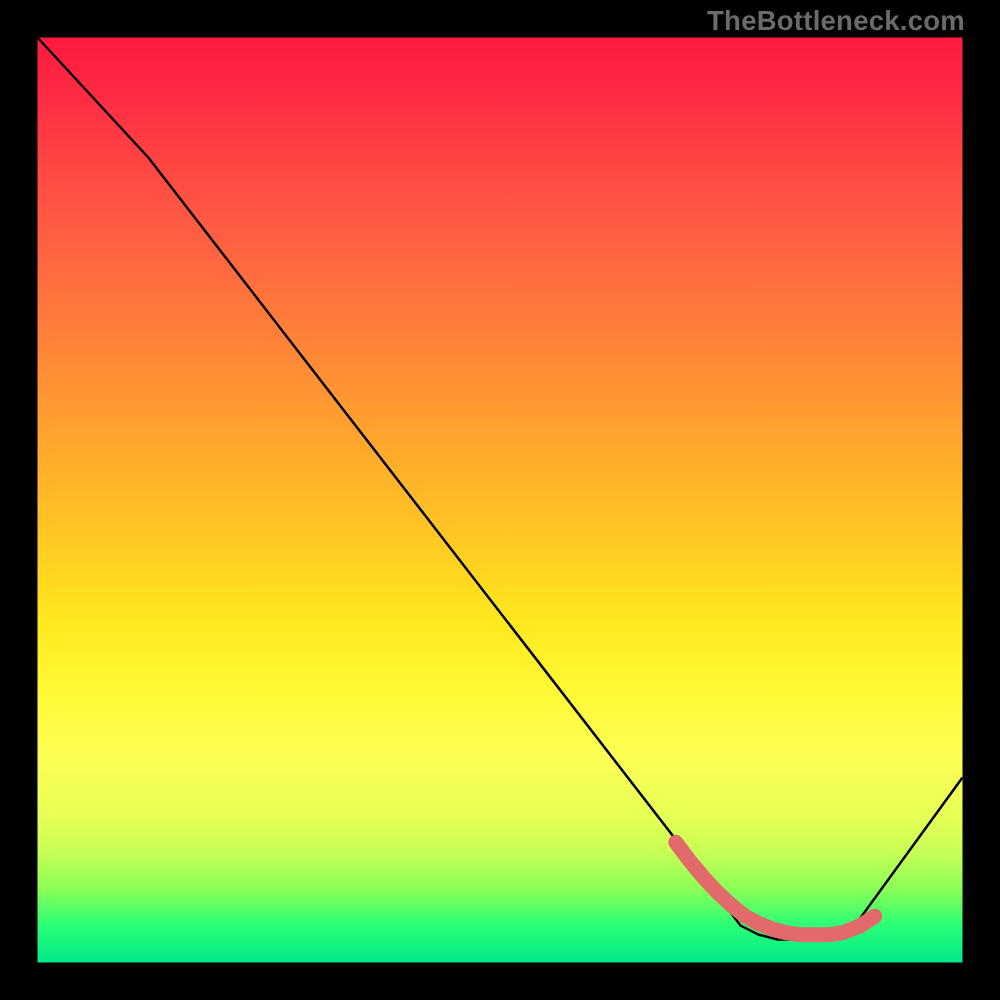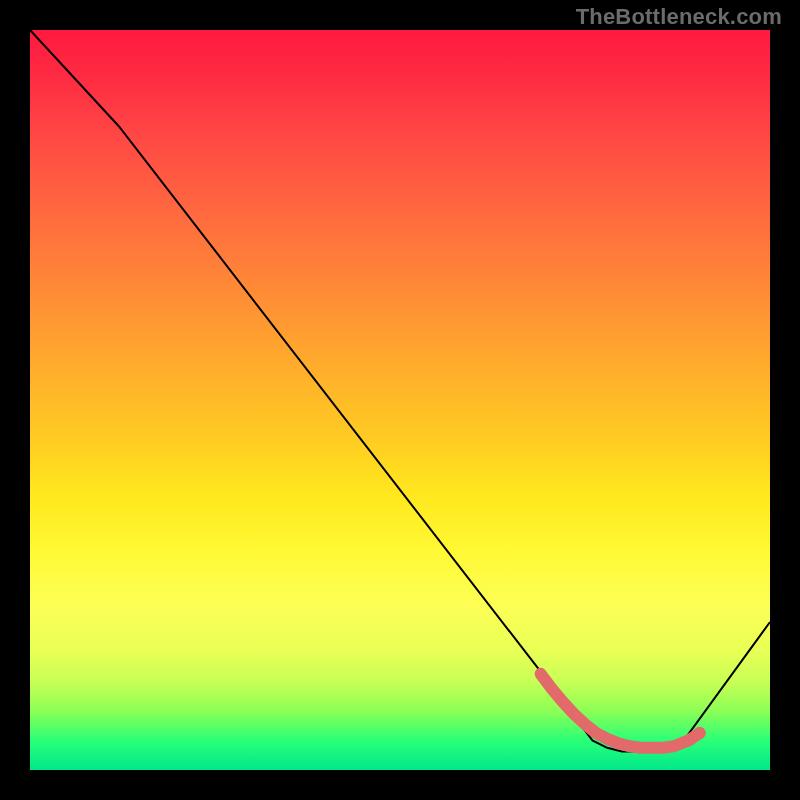--- a/index.html
+++ b/index.html
@@ -6,21 +6,21 @@
   html, body { width: 800px; height: 800px; overflow: hidden; background: #000; }
   .frame {
     position: relative;
     width: 800px;
     height: 800px;
     background: #000;
   }
   .watermark {
     position: absolute;
     top: 4px;
-    right: 18px;
+    right: 28px;
     font-family: Arial, Helvetica, sans-serif;
     font-size: 22px;
     font-weight: 600;
     color: #6b6b6b;
     letter-spacing: 0.2px;
     z-index: 10;
   }
   .plot {
     position: absolute;
     left: 30px;

